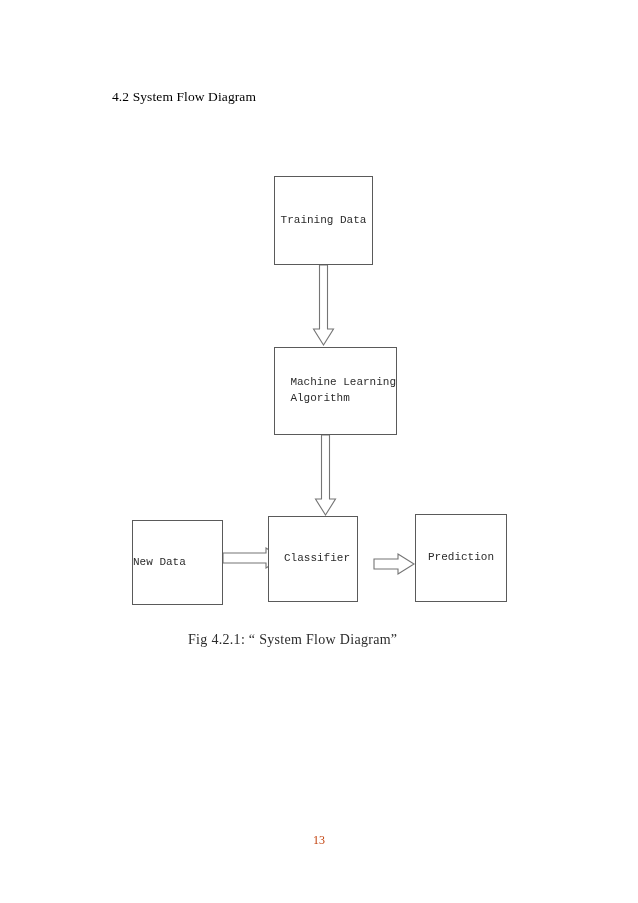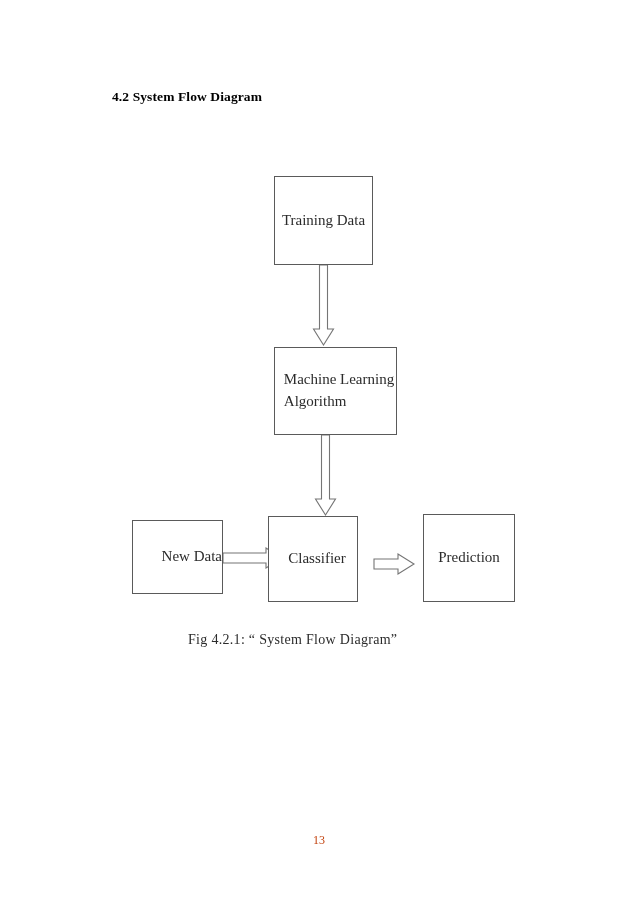--- a/index.html
+++ b/index.html
@@ -20,21 +20,21 @@
     inset: 0;
     background: #ffffff;
   }
 
   
   .section-heading {
     position: absolute;
     left: 112px;
     top: 89px;
     font-size: 13.5px;
-    font-weight: bold;
+    font-weight: normal;
     letter-spacing: 0.1px;
     white-space: nowrap;
     color: #000000;
   }
 
   
   .diagram {
     position: absolute;
     left: 0;
     top: 0;
@@ -48,67 +48,66 @@
   
   .node {
     position: absolute;
     border: 1px solid #5a5a5a;
     background: #ffffff;
     box-sizing: border-box;
     display: flex;
     align-items: center;
   }
   .node .node-label {
-    font-size: 15px;
+    font-size: 11px;
     line-height: 1.45;
     color: #2b2b2b;
     white-space: pre-line;
-    font-family: Liberation Serif, serif;
+    font-family: Liberation Mono, monospace;
   }
 
   #node-training-data {
     left: 274px;
     top: 176px;
     width: 99px;
     height: 89px;
     justify-content: center;
   }
   #node-ml-algorithm {
     left: 274px;
     top: 347px;
     width: 123px;
     height: 88px;
-    justify-content: center;
+    justify-content: flex-end;
     padding-left: 7px;
   }
   #node-ml-algorithm .node-label {
     text-align: left;
   }
   #node-new-data {
     left: 132px;
     top: 520px;
     width: 91px;
-    height: 74px;
-    justify-content: flex-end;
+    height: 85px;
+    justify-content: flex-start;
   }
   #node-classifier {
     left: 268px;
     top: 516px;
     width: 90px;
     height: 86px;
     justify-content: center;
     padding-left: 8px;
   }
   #node-prediction {
     left: 415px;
     top: 514px;
     width: 92px;
     height: 88px;
     justify-content: center;
-    margin-left: 8px;
   }
 
   
   .figure-caption {
     position: absolute;
     left: 188px;
     top: 632px;
     font-size: 14px;
     color: #2b2b2b;
     white-space: nowrap;

